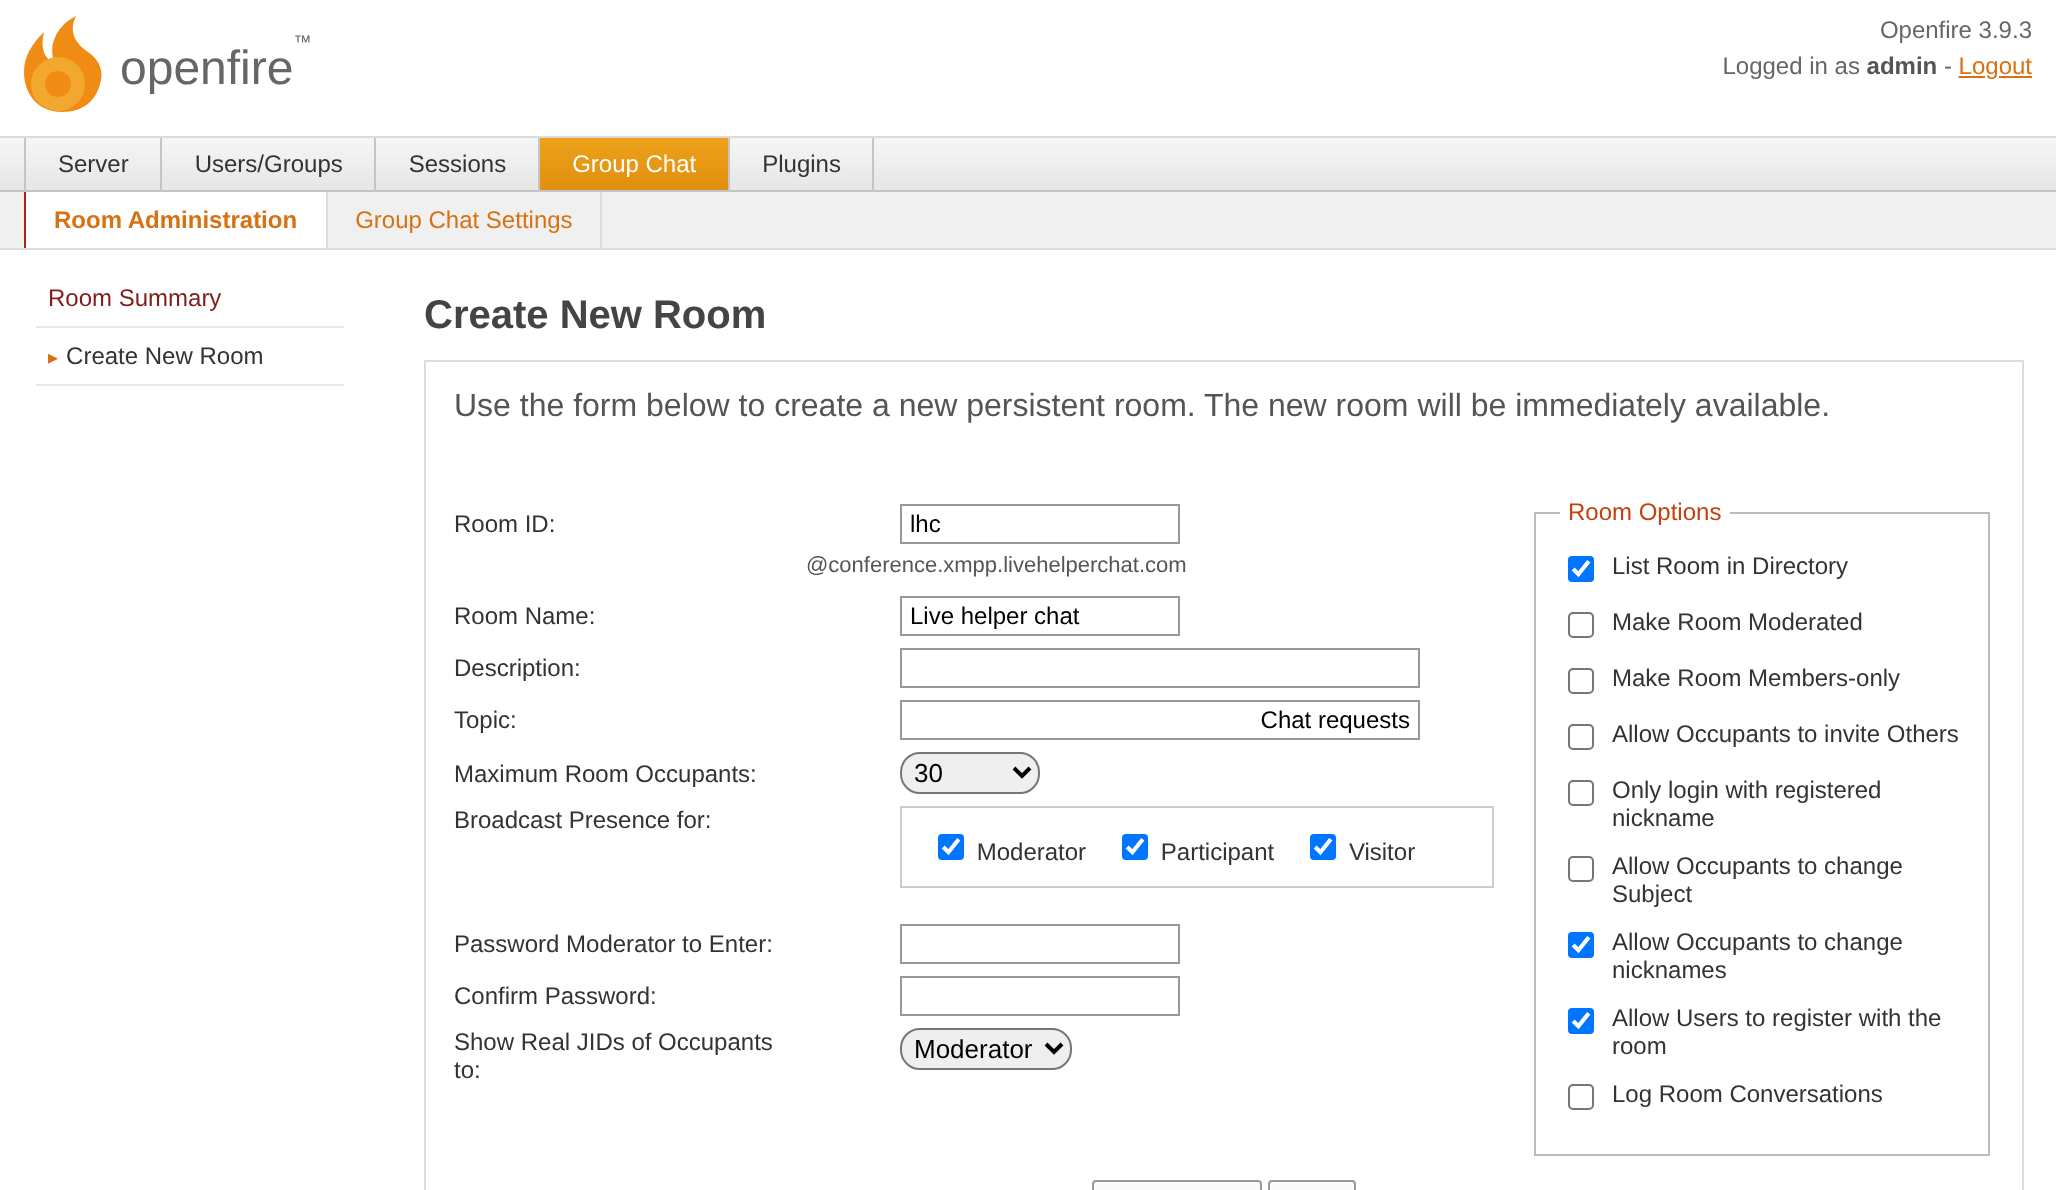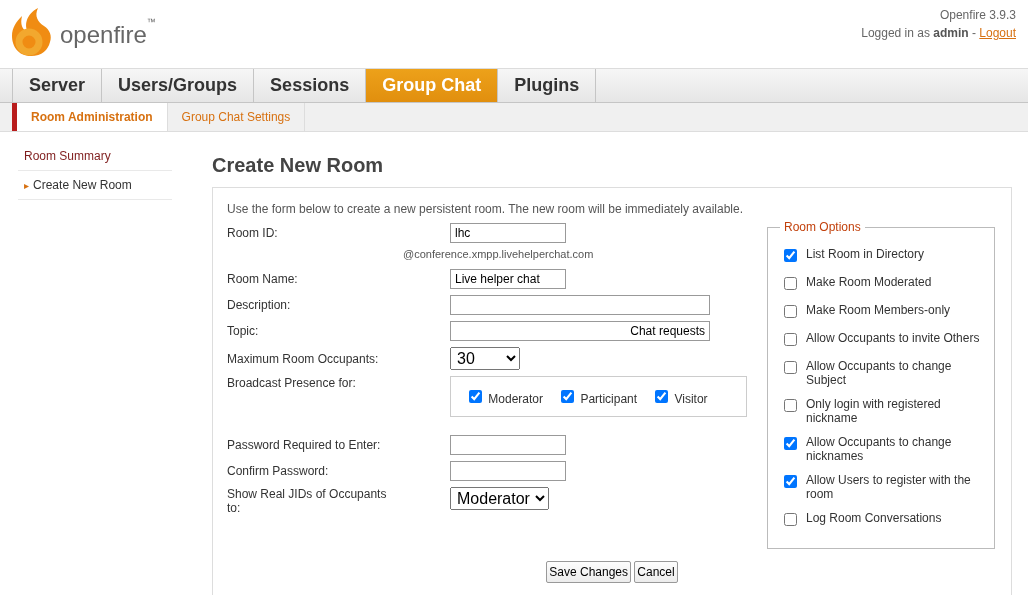--- a/index.html
+++ b/index.html
@@ -39,22 +39,22 @@
   .main-tabs {
     display: flex;
     border-bottom: 1px solid #c5c5c5;
     background: linear-gradient(#f6f6f6, #e6e6e6);
     padding: 0 12px;
     border-top: 1px solid #dcdcdc;
   }
   .main-tab {
     padding: 6px 16px;
     color: #333;
-    font-weight: bold;
-    font-size: 18px;
+    font-weight: normal;
+    font-size: 12px;
     border-right: 1px solid #c5c5c5;
     cursor: pointer;
     text-align: right;
   }
   .main-tab:first-child { border-left: 1px solid #c5c5c5; }
   .main-tab.active {
     background: linear-gradient(#eda11a, #e18f0e);
     color: #fff;
   }
   .sub-tabs {
@@ -64,21 +64,21 @@
     border-bottom: 1px solid #ddd;
   }
   .sub-tab {
     padding: 7px 14px;
     color: #d77111;
     font-size: 12px;
     border-right: 1px solid #ddd;
     cursor: pointer;
   }
   .sub-tab:first-child {
-    border-left: 5px solid #b91c1c;
+    border-left: 1px solid #b91c1c;
     background: #fff;
     font-weight: bold;
   }
   .sub-tab.inactive { background: #f0f0f0; font-weight: normal; }
   .layout {
     display: flex;
   }
   .sidebar {
     width: 190px;
     padding: 10px 0 20px 18px;
@@ -104,37 +104,37 @@
   h1.page-title {
     font-size: 20px; color: #444; margin: 12px 0 8px 0;
     font-weight: bold;
   }
   .panel {
     border: 1px solid #ddd;
     padding: 14px;
     margin-top: 10px;
     background: #fff;
   }
-  .intro { color: #555; font-size: 12px; margin-bottom: 4px; }
+  .intro { color: #555; font-size: 16px; margin-bottom: 36px; }
   .form-area {
     display: flex;
     align-items: flex-start;
   }
   .form-left { width: 520px; }
   .form-row { display: flex; align-items: center; padding: 3px 0; gap: 47px; }
   .form-row label.lbl { width: 176px; font-size: 12px; color: #333; }
   .form-row .ctrl { flex: 1; }
   input[type=text], input[type=password] {
     font-size: 12px; padding: 2px 4px;
     border: 1px solid #999;
     font-family: inherit;
   }
-  .small-input { width: 116px; }
+  .small-input { width: 140px; }
   .wide-input { width: 260px; text-align: right; }
-  select { font-size: 16px; padding: 1px 2px; }
+  select { font-size: 13px; padding: 1px 2px; border-radius: 10px; }
   .hint { font-size: 11px; color: #555; margin: 2px 0 6px 176px; }
   .broadcast-box {
     border: 1px solid #ccc;
     padding: 10px 14px;
     margin-left: 0;
     display: flex; gap: 14px;
   }
   .broadcast-box label { font-size: 12px; }
   fieldset.options {
     border: 1px solid #bbb;
@@ -241,21 +241,21 @@
                 <label><input type="checkbox" checked="" style=""> <span>Moderator</span></label>
                 <label><input type="checkbox" checked="" style=""> <span>Participant</span></label>
                 <label><input type="checkbox" checked="" style=""> <span>Visitor</span></label>
               </div>
             </div>
           </div>
 
           <div style="height:12px"></div>
 
           <div class="form-row">
-            <label class="lbl">Password Required to Enter:</label>
+            <label class="lbl">Password Moderator to Enter:</label>
             <div class="ctrl"><input type="password" class="small-input" value="" style=""></div>
           </div>
 
           <div class="form-row">
             <label class="lbl">Confirm Password:</label>
             <div class="ctrl"><input type="password" class="small-input" value="" style=""></div>
           </div>
 
           <div class="form-row" style="align-items:flex-start">
             <label class="lbl">Show Real JIDs of Occupants to:</label>
@@ -282,25 +282,25 @@
               <div class="opt">
                 <input type="checkbox" style="">
                 <span>Make Room Members-only</span>
               </div>
               <div class="opt">
                 <input type="checkbox" style="">
                 <span>Allow Occupants to invite Others</span>
               </div>
               <div class="opt">
                 <input type="checkbox" style="">
+                <span>Only login with registered nickname</span>
+              </div>
+              <div class="opt">
+                <input type="checkbox" style="">
                 <span>Allow Occupants to change Subject</span>
-              </div>
-              <div class="opt">
-                <input type="checkbox" style="">
-                <span>Only login with registered nickname</span>
               </div>
               <div class="opt">
                 <input type="checkbox" checked="" style="">
                 <span>Allow Occupants to change nicknames</span>
               </div>
               <div class="opt">
                 <input type="checkbox" checked="" style="">
                 <span>Allow Users to register with the room</span>
               </div>
               <div class="opt">

